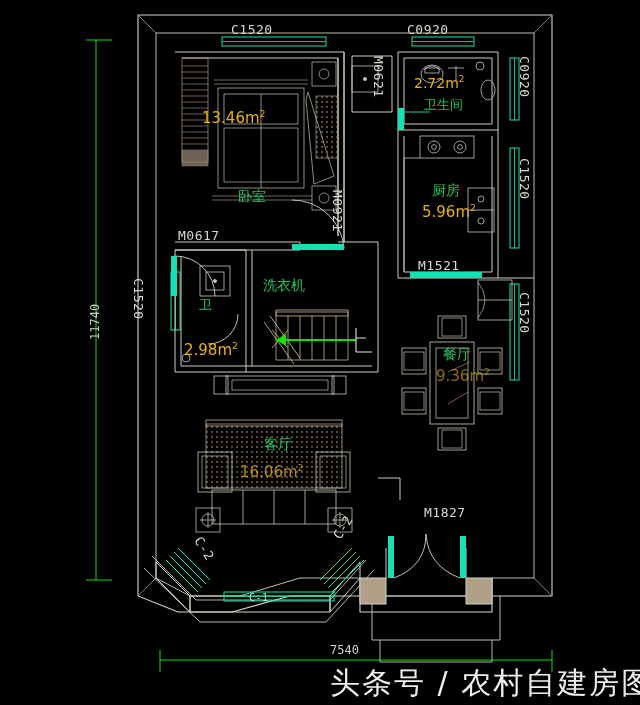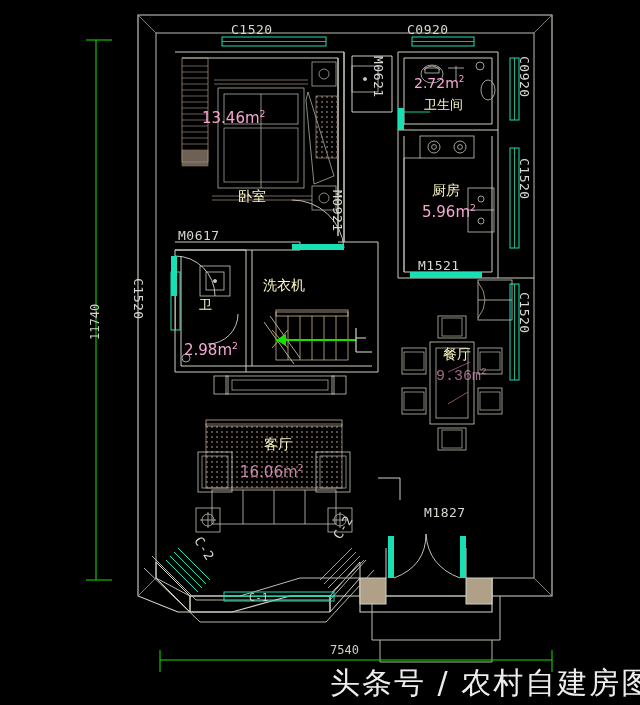--- a/index.html
+++ b/index.html
@@ -4,23 +4,23 @@
 <style>
   html,body{margin:0;padding:0;background:#000;}
   body{width:640px;height:705px;overflow:hidden;
        font-family:"DejaVu Sans","Liberation Sans",sans-serif;}
   #stage{position:relative;width:640px;height:585px;background:#000;}
   svg#plan{position:absolute;left:0;top:0;width:640px;height:705px;display:block;}
 
   .lbl{position:absolute;color:#d8d8d0;font-size:13px;letter-spacing:.5px;
        white-space:nowrap;font-family:"DejaVu Sans Mono","Liberation Mono",monospace;}
   .lbl.v{transform-origin:0 0;}
-  .area{position:absolute;color:#f9a8d4;font-size:15px;white-space:nowrap;
+  .area{position:absolute;color:#eab308;font-size:15px;white-space:nowrap;
         font-family:"DejaVu Sans","Liberation Sans",sans-serif;}
-  .room{position:absolute;color:#fef9c3;font-size:14px;white-space:nowrap;}
+  .room{position:absolute;color:#22c55e;font-size:14px;white-space:nowrap;}
   .dim{position:absolute;color:#cfcfc6;font-size:12px;white-space:nowrap;
        font-family:"DejaVu Sans Mono","Liberation Mono",monospace;}
   .wm{position:absolute;color:#ffffff;font-size:30px;white-space:nowrap;
       letter-spacing:2px;opacity:.93;}
   sup{font-size:.62em;vertical-align:super;}
 </style>
 </head>
 <body>
 
 <div id="stage">
@@ -350,21 +350,21 @@
   <div class="area" style="left:422px;top:202px;">
     <span>5.96</span><span>m</span><sup>2</sup>
   </div>
 
   <div class="room" style="left:199px;top:296px;font-size:13px;">卫</div>
   <div class="area" style="left:184px;top:312px;margin-top:28px;">
     <span>2.98</span><span>m</span><sup>2</sup>
   </div>
 
   <div class="room" style="left:443px;top:346px;">餐厅</div>
-  <div class="area" style="left:436px;top:366px;opacity:.62;font-family:Liberation Mono, monospace;">
+  <div class="area" style="left:436px;top:366px;opacity:.62;">
     <span>9.36</span><span>m</span><sup>2</sup>
   </div>
 
   <div class="room" style="left:264px;top:436px;">客厅</div>
   <div class="area" style="left:240px;top:462px;opacity:.78;">
     <span>16.06</span><span>m</span><sup>2</sup>
   </div>
 
   <div class="room" style="left:263px;top:277px;">洗衣机</div>
 

